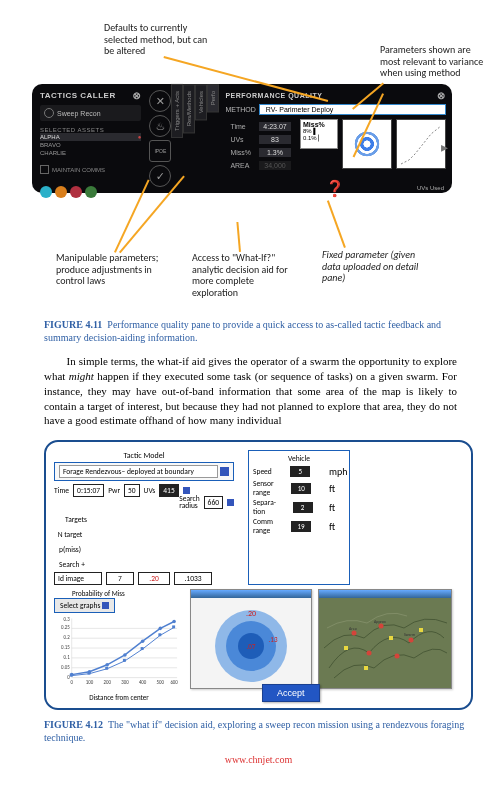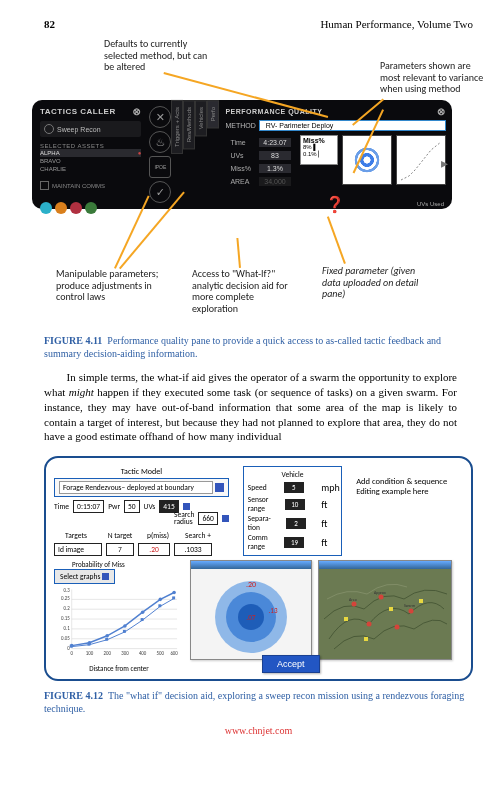--- a/index.html
+++ b/index.html
@@ -199,21 +199,21 @@
   .model-box {
     border:1px solid #1a5fb8; padding:2px 4px; display:flex; align-items:center; gap:2px;
     background:#f8f8f8;
   }
   .model-field { background:white; border:1px solid #999; padding:1px 3px; flex:1; font-size:7.5px;}
   .dd { width:9px; height:9px; background:#3355bb; display:inline-block; }
   .param-row2 { display:flex; gap:4px; align-items:center; margin-top:3px; font-size:7.5px; flex-wrap:nowrap;}
   .pbox { border:1px solid #222; background:white; padding:1px 3px; font-size:7.5px;}
   .pbox.dark { background:#222; color:white;}
   .pbox.r { color:#c22;}
-  .headers-row { display:flex; gap:6px; font-size:7.5px; margin-top:5px;}
+  .headers-row { display:flex; gap:6px; font-size:7.5px; margin-top:5px;flex-direction:column;}
   .headers-row span { text-align:center; }
   
   .vehicle-box {
     border:1px solid #1a5fb8;
     padding:3px 4px;
     font-size:7.5px;
     width: 92px;
   }
   .vehicle-box .vtitle { text-align:center; margin-bottom:2px;}
   .vrow { display:flex; justify-content:space-between; align-items:center; margin:1px 0;}
@@ -262,24 +262,20 @@
     bottom:6px; left: 216px;
     box-shadow: 1px 1px 2px rgba(0,0,0,0.3);
   }
   
   .footer-url { text-align:center; color:#d33; font-size:10px; margin-top:4px;}
 </style>
 </head>
 <body>
 
 <div class="page">
-  <div class="header">
-    <span class="page-num">82</span>
-    <span class="book-title">Human Performance, Volume Two</span>
-  </div>
 
   <div class="fig1-block">
 
     <div class="annot" style="top:0; left:60px; width:110px;">Defaults to currently selected method, but can be altered</div>
     <div class="annot" style="top:22px; left:336px; width:105px;">Parameters shown are most relevant to variance when using method</div>
     <div class="annot" style="top:230px; left:12px; width:110px;">Manipulable parameters; produce adjustments in control laws</div>
     <div class="annot" style="top:230px; left:148px; width:100px;">Access to "What-If?" analytic decision aid for more complete exploration</div>
     <div class="annot" style="top:227px; left:278px; width:110px;font-style:italic;">Fixed parameter (given data uploaded on detail pane)</div>
 
     <div class="callout-line" style="top:34px; left:120px; width:170px; transform:rotate(15deg);"></div>
@@ -457,21 +453,20 @@
             <span class="vval">2</span>
             <span class="vunit">ft</span>
           </div>
         <div class="vrow">
             <span>Comm<br>range</span>
             <span class="vval">19</span>
             <span class="vunit">ft</span>
           </div>
       </div>
 
-      <div class="example-text">Add condition &amp; sequence<br>Editing example here</div>
     </div>
 
     <div class="f2-bottom">
       <div class="graph-box">
         <div style="display:flex; justify-content:space-between; align-items:flex-start;flex-direction:column;">
           <span class="graph-label" style="margin-left:18px;">Probability of Miss</span>
           <span class="sel-graphs">
               <span>Select graphs</span>
               <span class="dd" style="width:7px;height:7px;"></span>
             </span>

